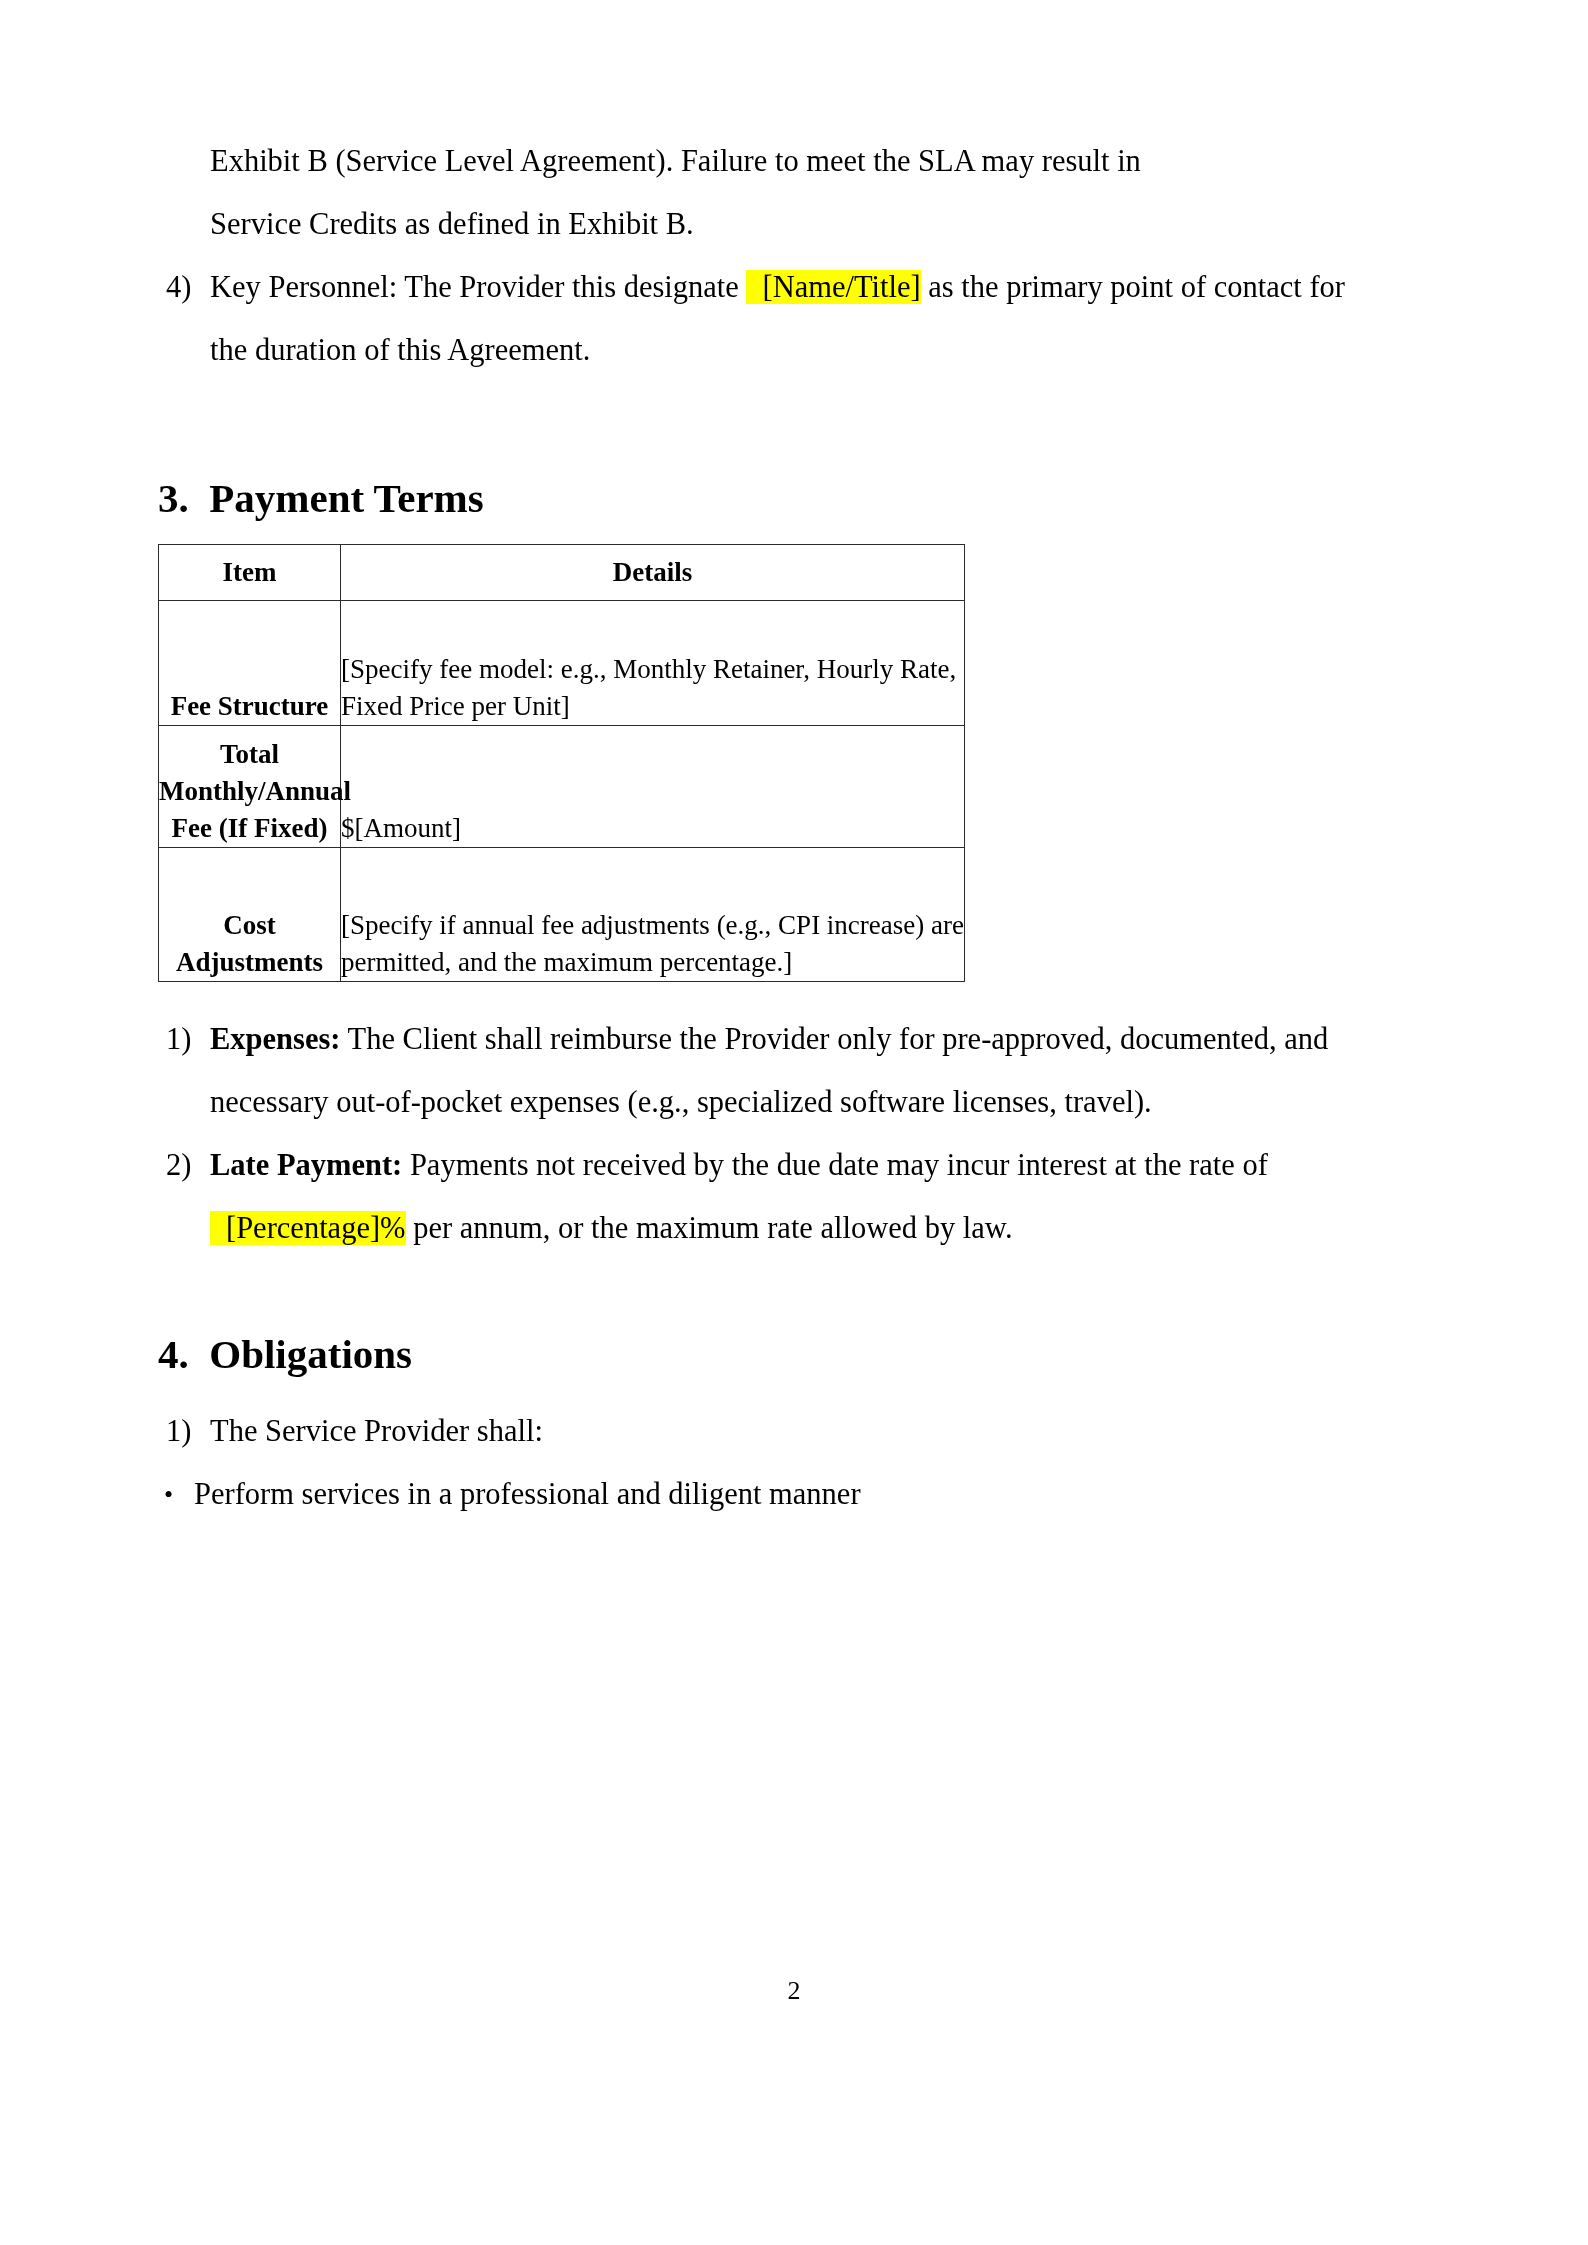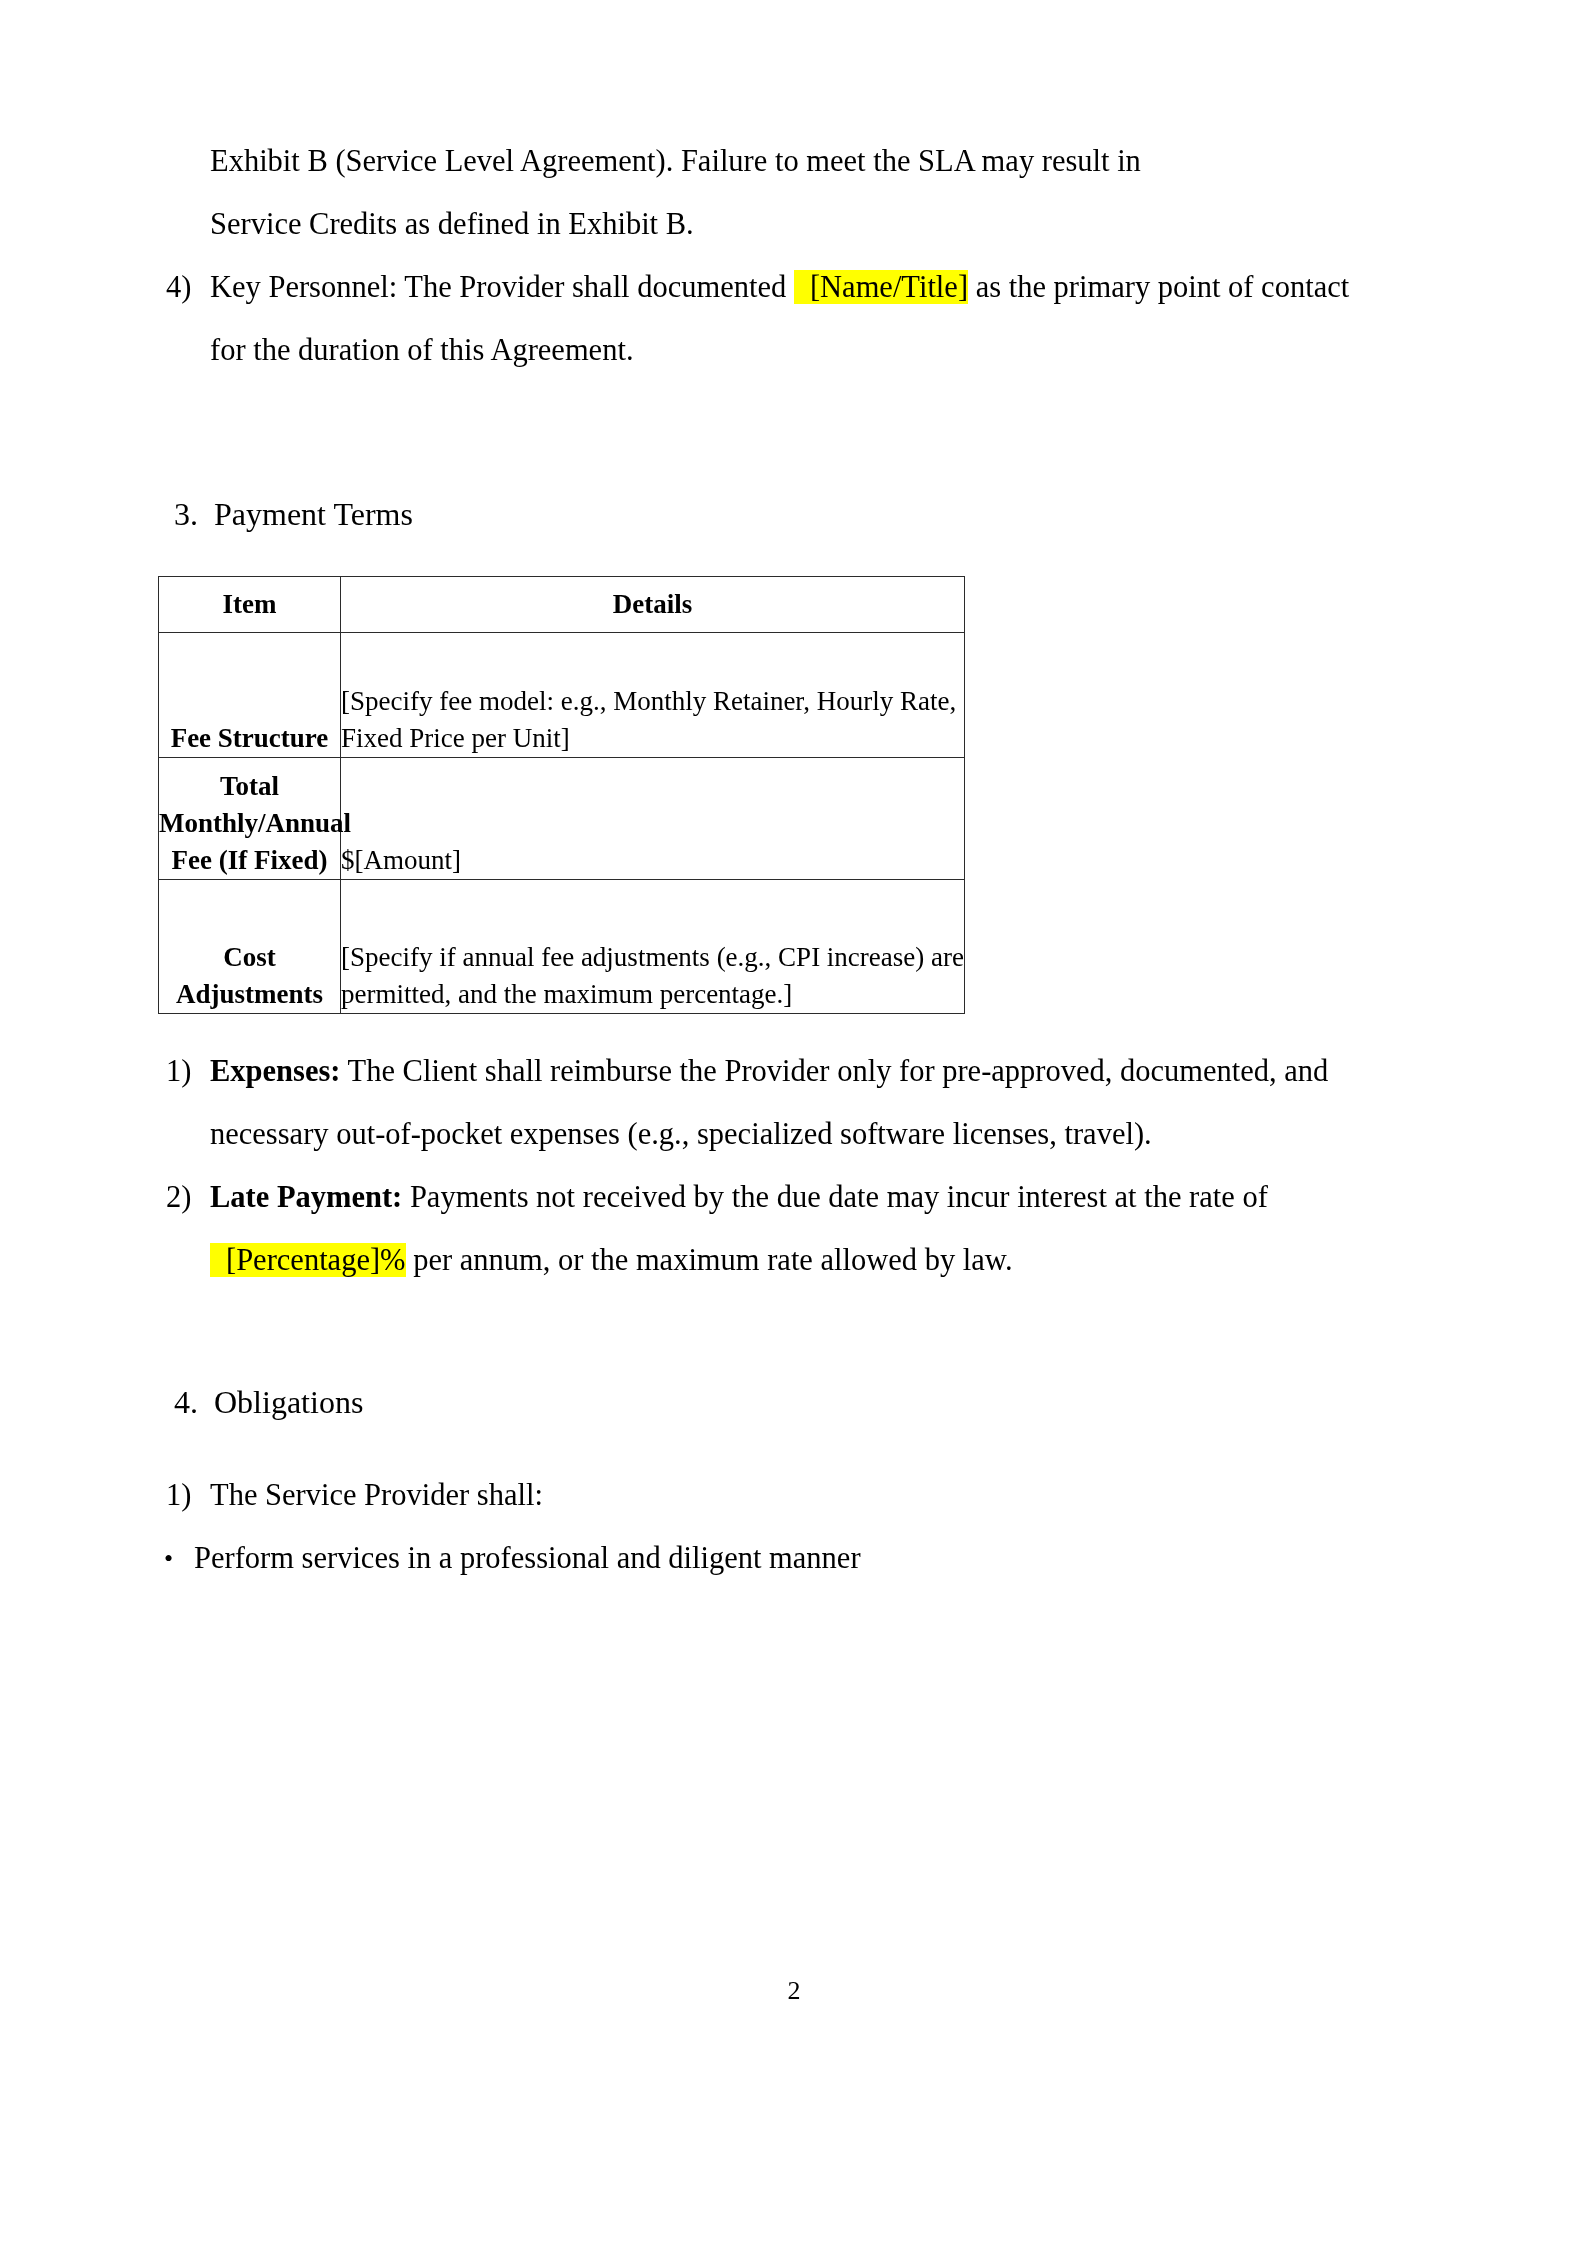--- a/index.html
+++ b/index.html
@@ -65,24 +65,24 @@
     line-height: 63px;
   }
   b, .bold { font-weight: bold; }
   .hl {
     background-color: #ffff00;
     padding-left: 16px;
   }
 
   
   .heading {
-    font-size: 32px;
-    font-weight: normal;
+    font-size: 41px;
+    font-weight: bold;
     line-height: 40px;
-    margin: 16px;
+    margin: 0;
     padding: 0;
     white-space: pre;
   }
 
   
   table.terms {
     border-collapse: collapse;
     table-layout: fixed;
     width: 806px;
     margin: 0;
@@ -142,21 +142,21 @@
 
     <div class="para indent-text">
       <span>Exhibit B (Service Level Agreement). Failure to meet the SLA may result in</span>
     </div>
     <div class="para indent-text">
       <span>Service Credits as defined in Exhibit B.</span>
     </div>
 
     <div class="num-item">
       <span class="marker">4)</span>
-      <span>Key Personnel: The Provider shall documented </span><span class="hl">[Name/Title]</span><span> as the primary point of contact for the duration of this Agreement.</span>
+      <span>Key Personnel: The Provider this designate </span><span class="hl">[Name/Title]</span><span> as the primary point of contact for the duration of this Agreement.</span>
     </div>
 
     <div class="gap-xl"></div>
 
     <h2 class="heading">3.  Payment Terms</h2>
 
     <div class="gap-sm"></div>
 
     <table class="terms">
       <colgroup>

